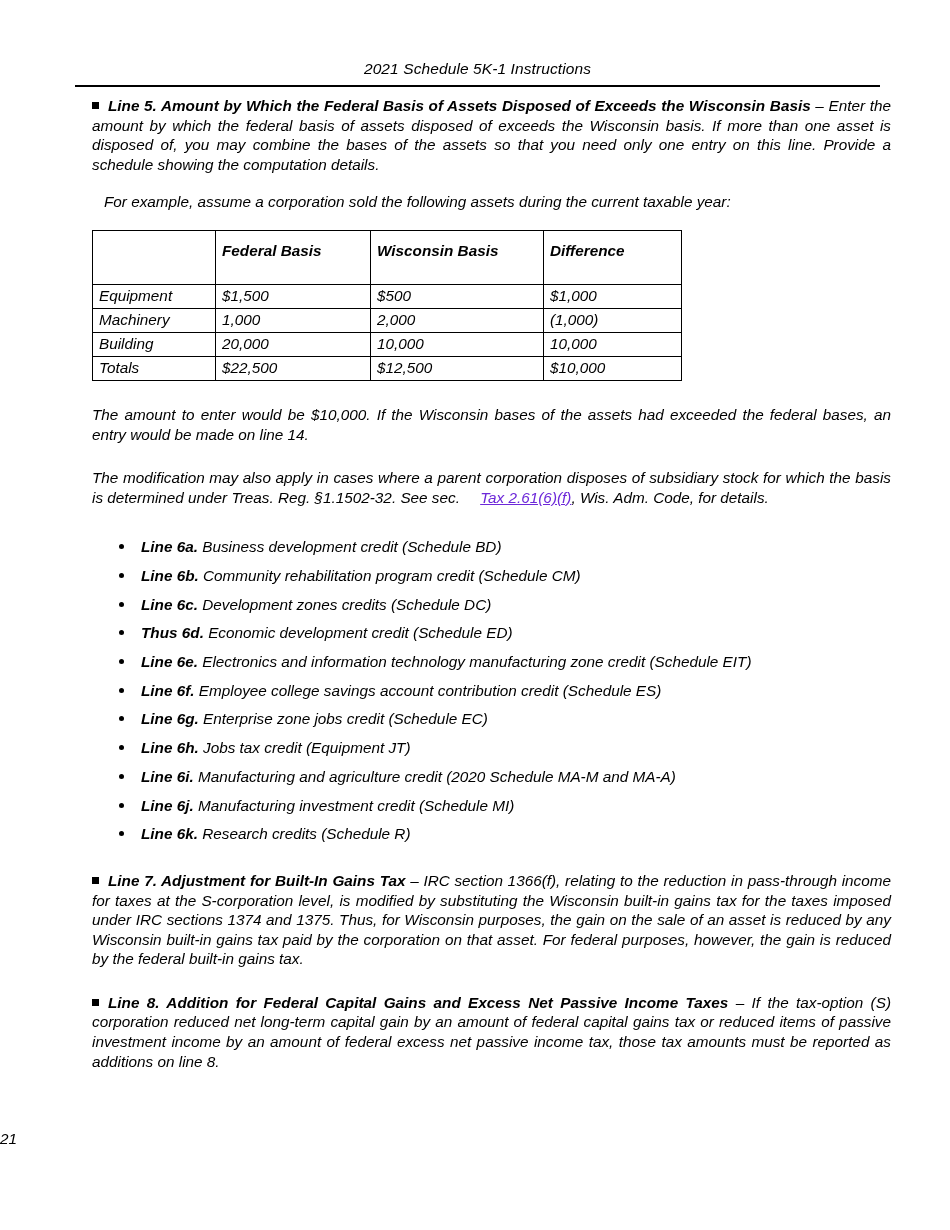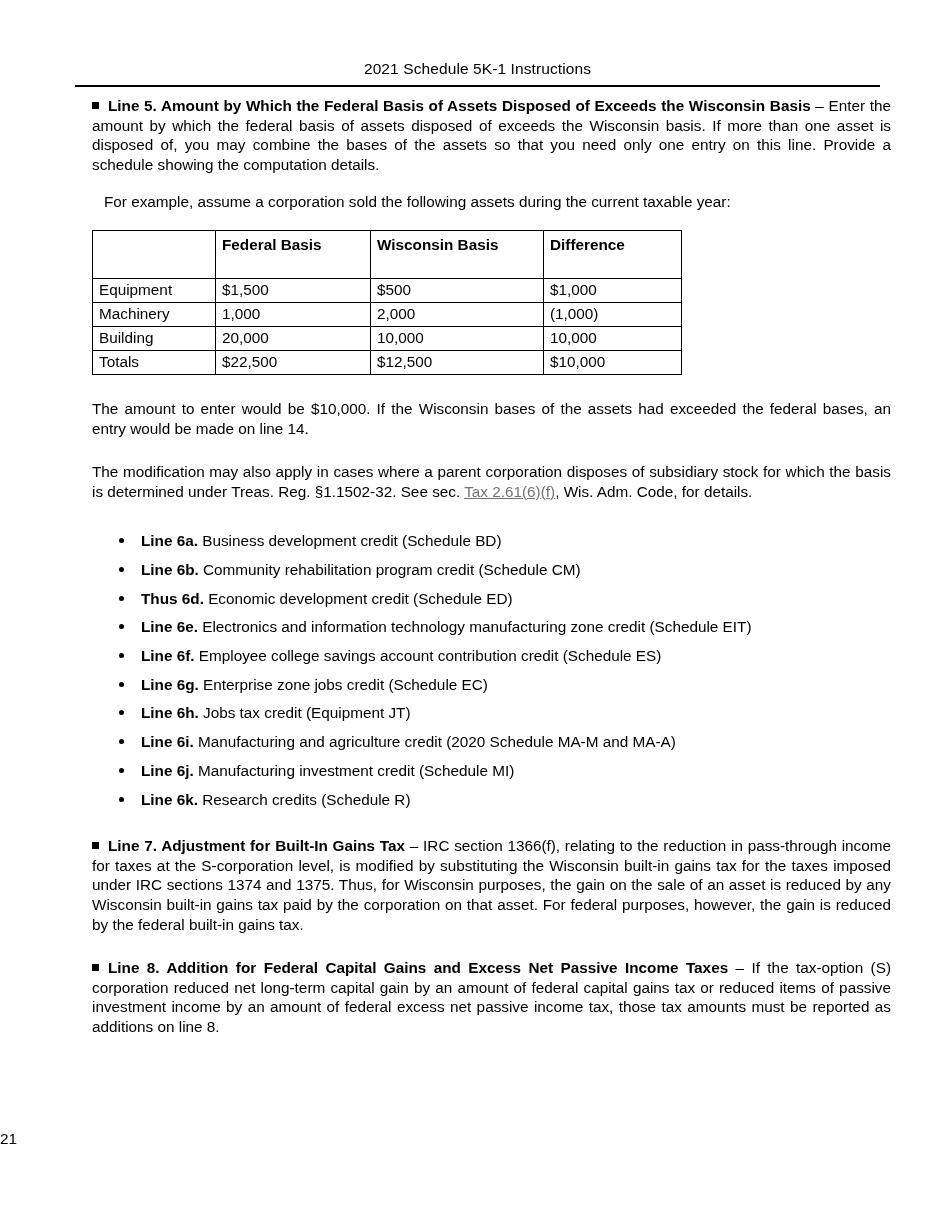--- a/index.html
+++ b/index.html
@@ -14,20 +14,21 @@
     color: #000000;
     position: relative;
     overflow: hidden;
   }
   .page {
     position: relative;
     width: 776px;
     height: 1230px;
     box-sizing: border-box;
     padding: 0;
+    font-style: italic;
   }
 
   
   .header-area {
     position: absolute;
     left: 75px;
     top: 60px;
     width: 805px;
   }
   .header-title {
@@ -69,22 +70,23 @@
   .sqbullet {
     display: inline-block;
     width: 7px;
     height: 7px;
     background: #000;
     vertical-align: 2px;
     margin-right: 9px;
   }
 
   a.link {
-    color: #737373;
+    color: #6d28d9;
     text-decoration: underline;
+    margin-left: 16px;
   }
 
   
   .example-table {
     border-collapse: collapse;
     margin-left: 0px;
     width: 537px;
     table-layout: fixed;
   }
   .example-table td, .example-table th {
@@ -93,21 +95,21 @@
     font-weight: normal;
     text-align: left;
     padding: 1px 6px 2px 6px;
     vertical-align: top;
     line-height: 19px;
   }
   .example-table thead th {
     font-weight: bold;
     height: 41px;
     vertical-align: top;
-    padding-top: 4px;
+    padding-top: 10px;
   }
   .example-table tbody td {
     height: 20px;
   }
   .col-label { width: 110px; }
   .col-fed   { width: 142px; }
   .col-wis   { width: 160px; }
   .col-diff  { width: 125px; }
 
   
@@ -209,20 +211,21 @@
     <p class="para"><span>The modification may also apply in cases where a parent corporation disposes of subsidiary stock for which the basis is determined under Treas. Reg. §1.1502-32. See sec. </span><a class="link" href="#">Tax 2.61(6)(f)</a><span>, Wis. Adm. Code, for details.</span></p>
 
     <div class="gap-sm"></div>
 
 
     <div class="gap-md"></div>
 
     <ul class="credit-list">
       <li><span class="dot"></span><b>Line 6a.</b><span> Business development credit (Schedule BD)</span></li>
       <li><span class="dot"></span><b>Line 6b.</b><span> Community rehabilitation program credit (Schedule CM)</span></li>
+      <li><span class="dot"></span><b>Line 6c.</b><span> Development zones credits (Schedule DC)</span></li>
       <li><span class="dot"></span><b>Thus 6d.</b><span> Economic development credit (Schedule ED)</span></li>
       <li><span class="dot"></span><b>Line 6e.</b><span> Electronics and information technology manufacturing zone credit (Schedule EIT)</span></li>
       <li><span class="dot"></span><b>Line 6f.</b><span> Employee college savings account contribution credit (Schedule ES)</span></li>
       <li><span class="dot"></span><b>Line 6g.</b><span> Enterprise zone jobs credit (Schedule EC)</span></li>
       <li><span class="dot"></span><b>Line 6h.</b><span> Jobs tax credit (Equipment JT)</span></li>
       <li><span class="dot"></span><b>Line 6i.</b><span> Manufacturing and agriculture credit (2020 Schedule MA-M and MA-A)</span></li>
       <li><span class="dot"></span><b>Line 6j.</b><span> Manufacturing investment credit (Schedule MI)</span></li>
       <li><span class="dot"></span><b>Line 6k.</b><span> Research credits (Schedule R)</span></li>
     </ul>
 

